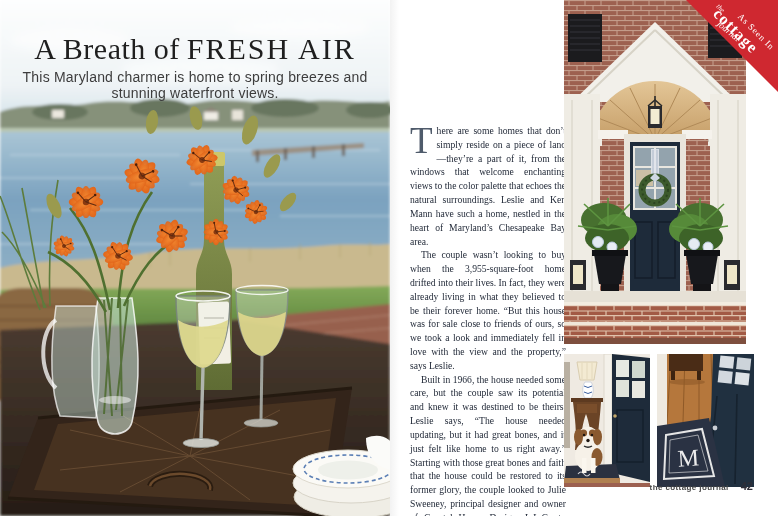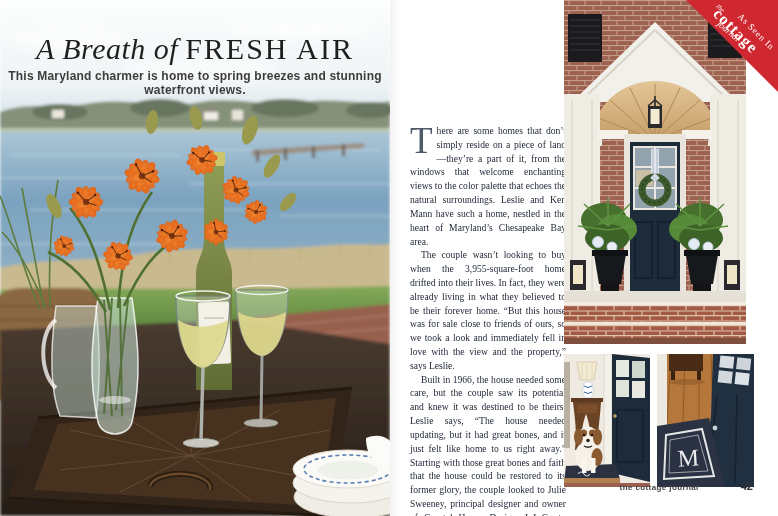--- a/index.html
+++ b/index.html
@@ -8,23 +8,23 @@
   .page{position:absolute;inset:0;}
 
   
   .left-photo{position:absolute;left:0;top:0;width:390px;height:516px;overflow:hidden;}
   .left-photo svg{display:block;}
 
   
   .title-block{position:absolute;left:0;top:33px;width:390px;text-align:center;z-index:3;}
   .headline{margin:0;font-family:"Liberation Serif",serif;font-weight:400;color:#1f1f1f;
             font-size:30px;line-height:32px;letter-spacing:0.5px;}
-  .headline .it{font-style:italic;margin-right:7px;}
+  .headline .it{margin-right:7px;}
   .headline .caps{letter-spacing:2px;}
-  .subtitle{margin-top:4px;font-size:12px;color:#3d3d3d;letter-spacing:0.2px;font-weight:bold;}
+  .subtitle{margin-top:4px;font-size:14px;color:#3d3d3d;letter-spacing:0.2px;}
 
   
   .gutter{position:absolute;left:390px;top:0;width:9px;height:516px;
           background:linear-gradient(90deg,rgba(0,0,0,0.05),rgba(0,0,0,0));}
 
   
   .text-col{position:absolute;left:410px;top:124px;width:156px;}
   .body-text{font-family:"Liberation Serif",serif;font-size:9.6px;line-height:1.44;
              color:#1c2433;text-align:justify;}
   .body-text p{margin:0;}
@@ -49,21 +49,21 @@
   .logo-the{position:absolute;left:-3px;top:-4px;font-family:"Liberation Serif",serif;
             font-style:italic;font-size:7px;}
   .logo-cottage{font-family:"Liberation Serif",serif;font-weight:bold;font-size:16px;
                 letter-spacing:1px;}
   .logo-journal{position:absolute;left:10px;bottom:-6px;font-family:"Liberation Serif",serif;
                 font-style:italic;font-size:9px;transform:rotate(-5deg);}
   .ribbon-copy{font-size:4.6px;letter-spacing:0.4px;margin-top:4px;opacity:0.95;}
 
   
   .folio{position:absolute;top:480px;left:0;width:753px;display:flex;
-         justify-content:flex-end;align-items:baseline;gap:42px;}
+         justify-content:flex-end;align-items:baseline;gap:12px;}
   .folio .mag{font-size:8px;font-weight:bold;color:#474747;letter-spacing:0.4px;}
   .folio .pagenum{font-size:11px;font-weight:bold;color:#2e2e38;}
 </style>
 </head>
 <body>
 
 <div class="page">
 
   <figure class="left-photo">
     <svg width="390" height="516" viewBox="0 0 390 516" preserveAspectRatio="none">

